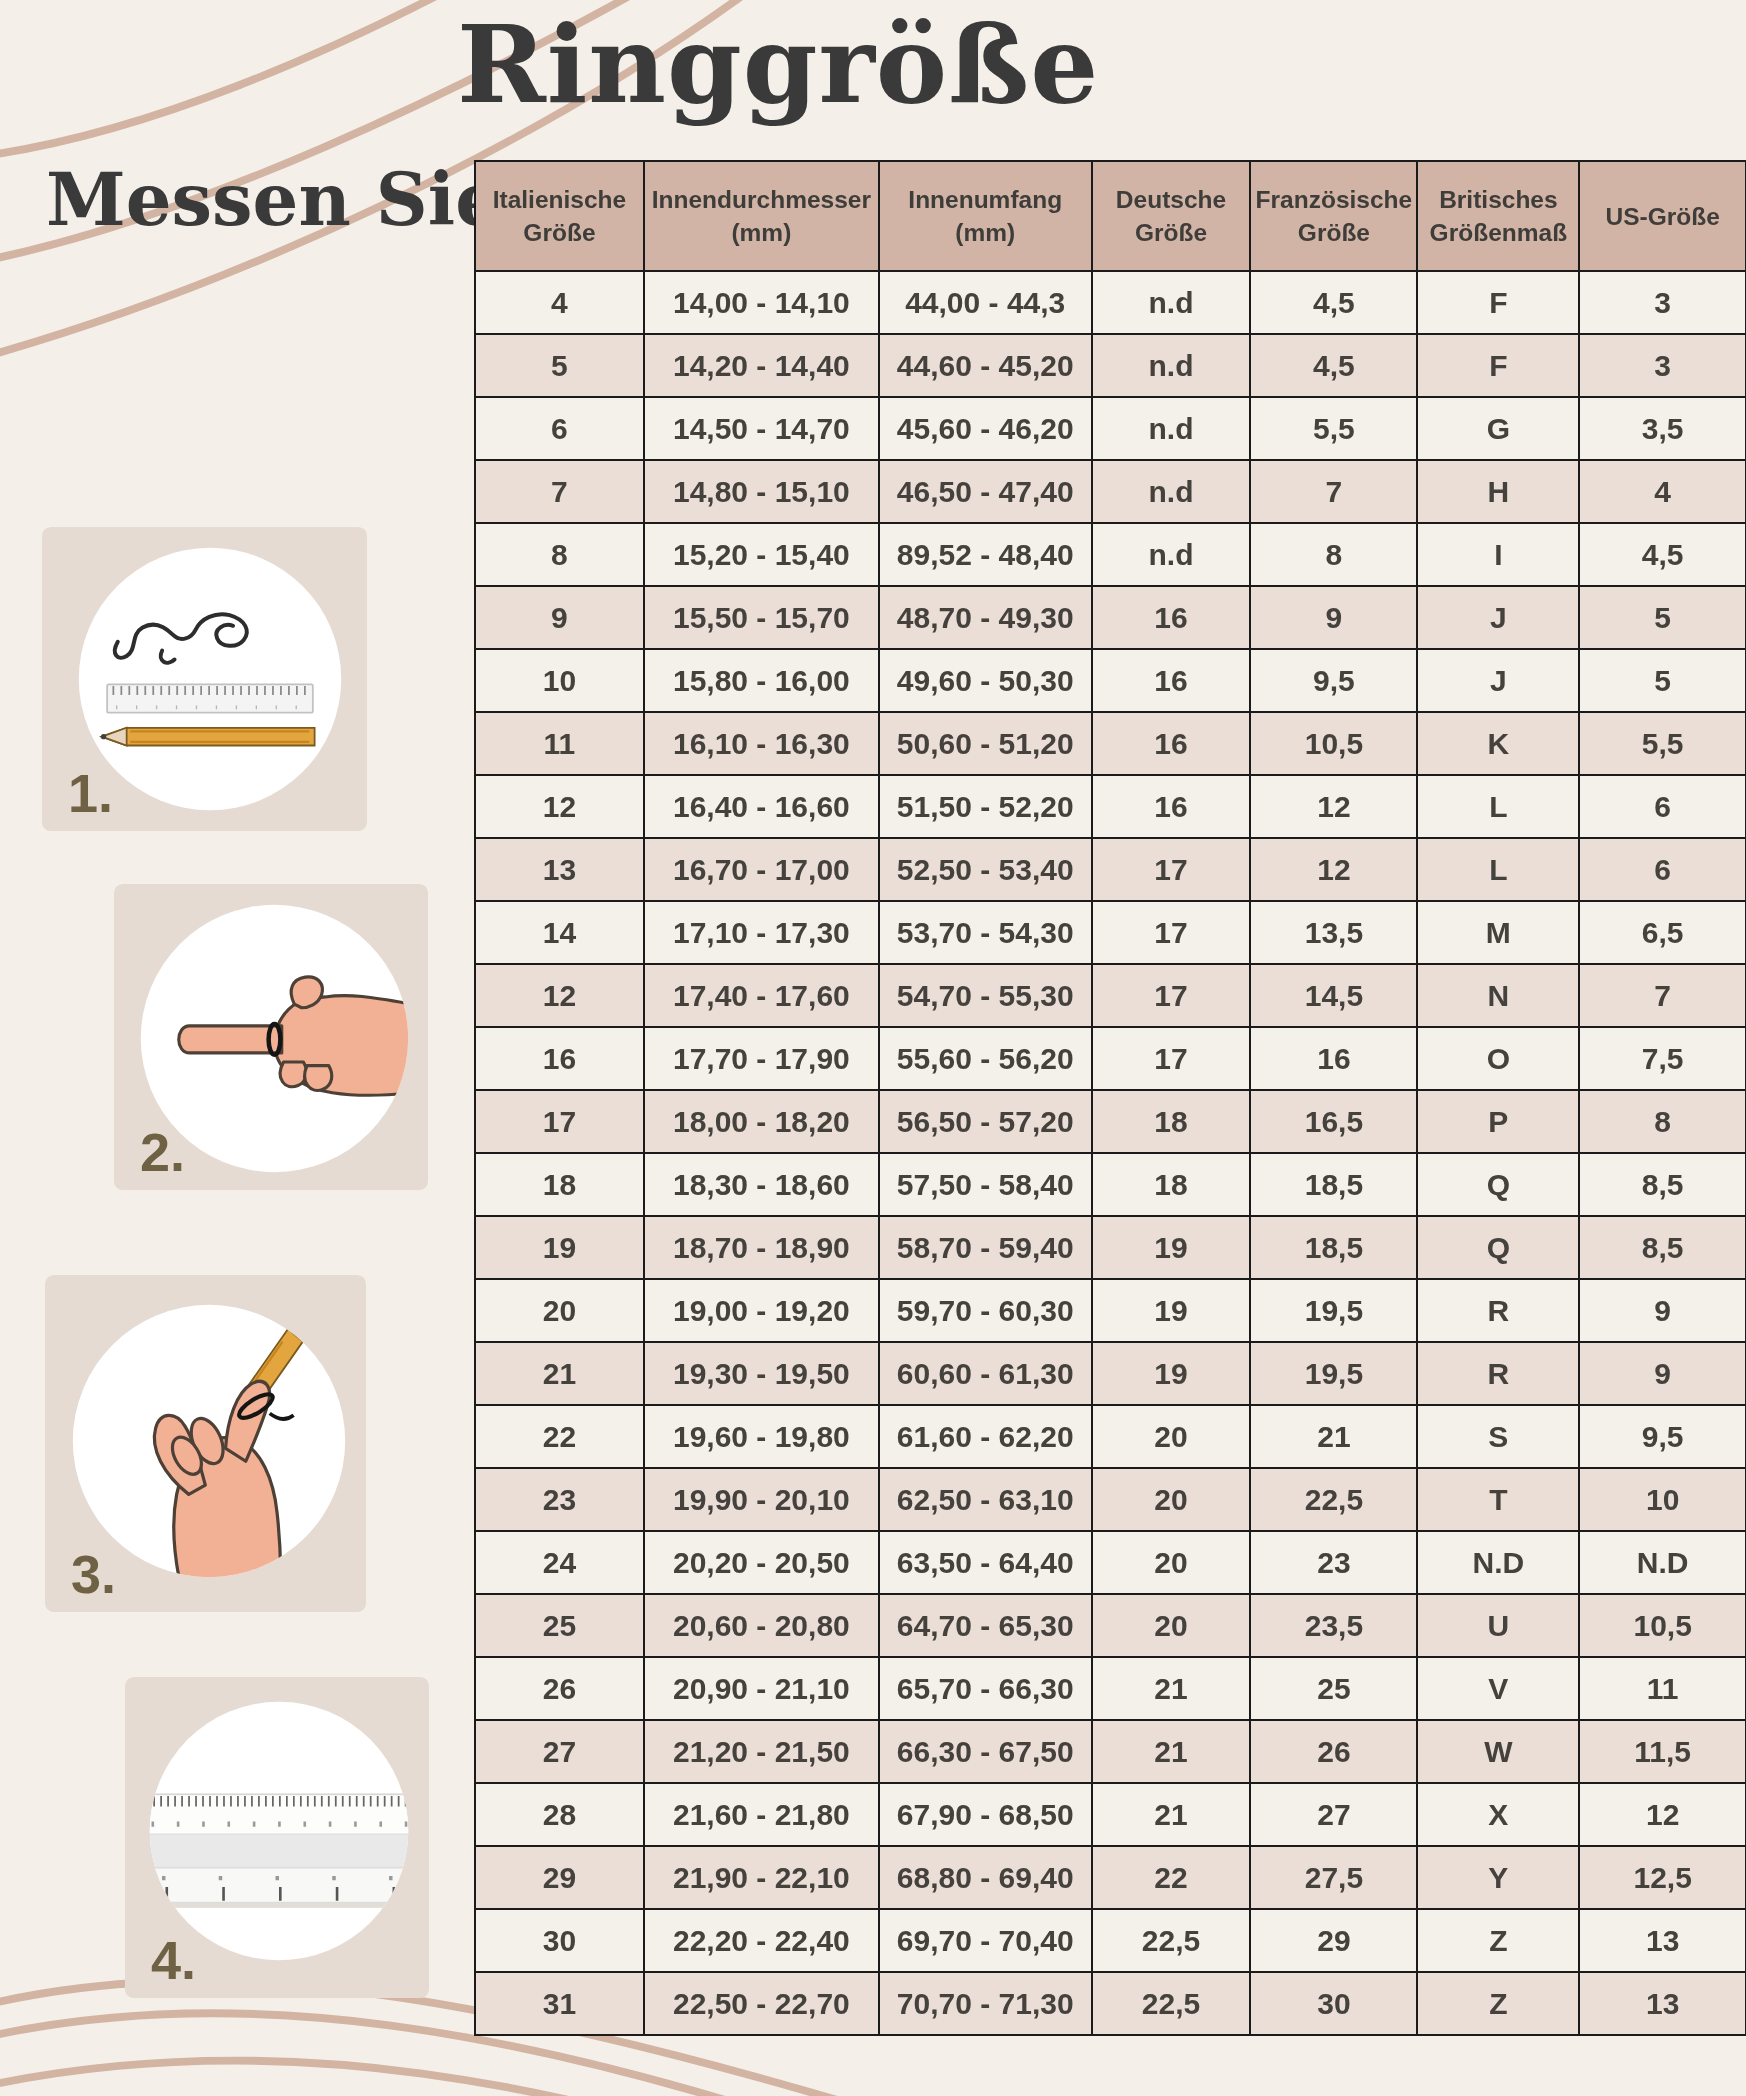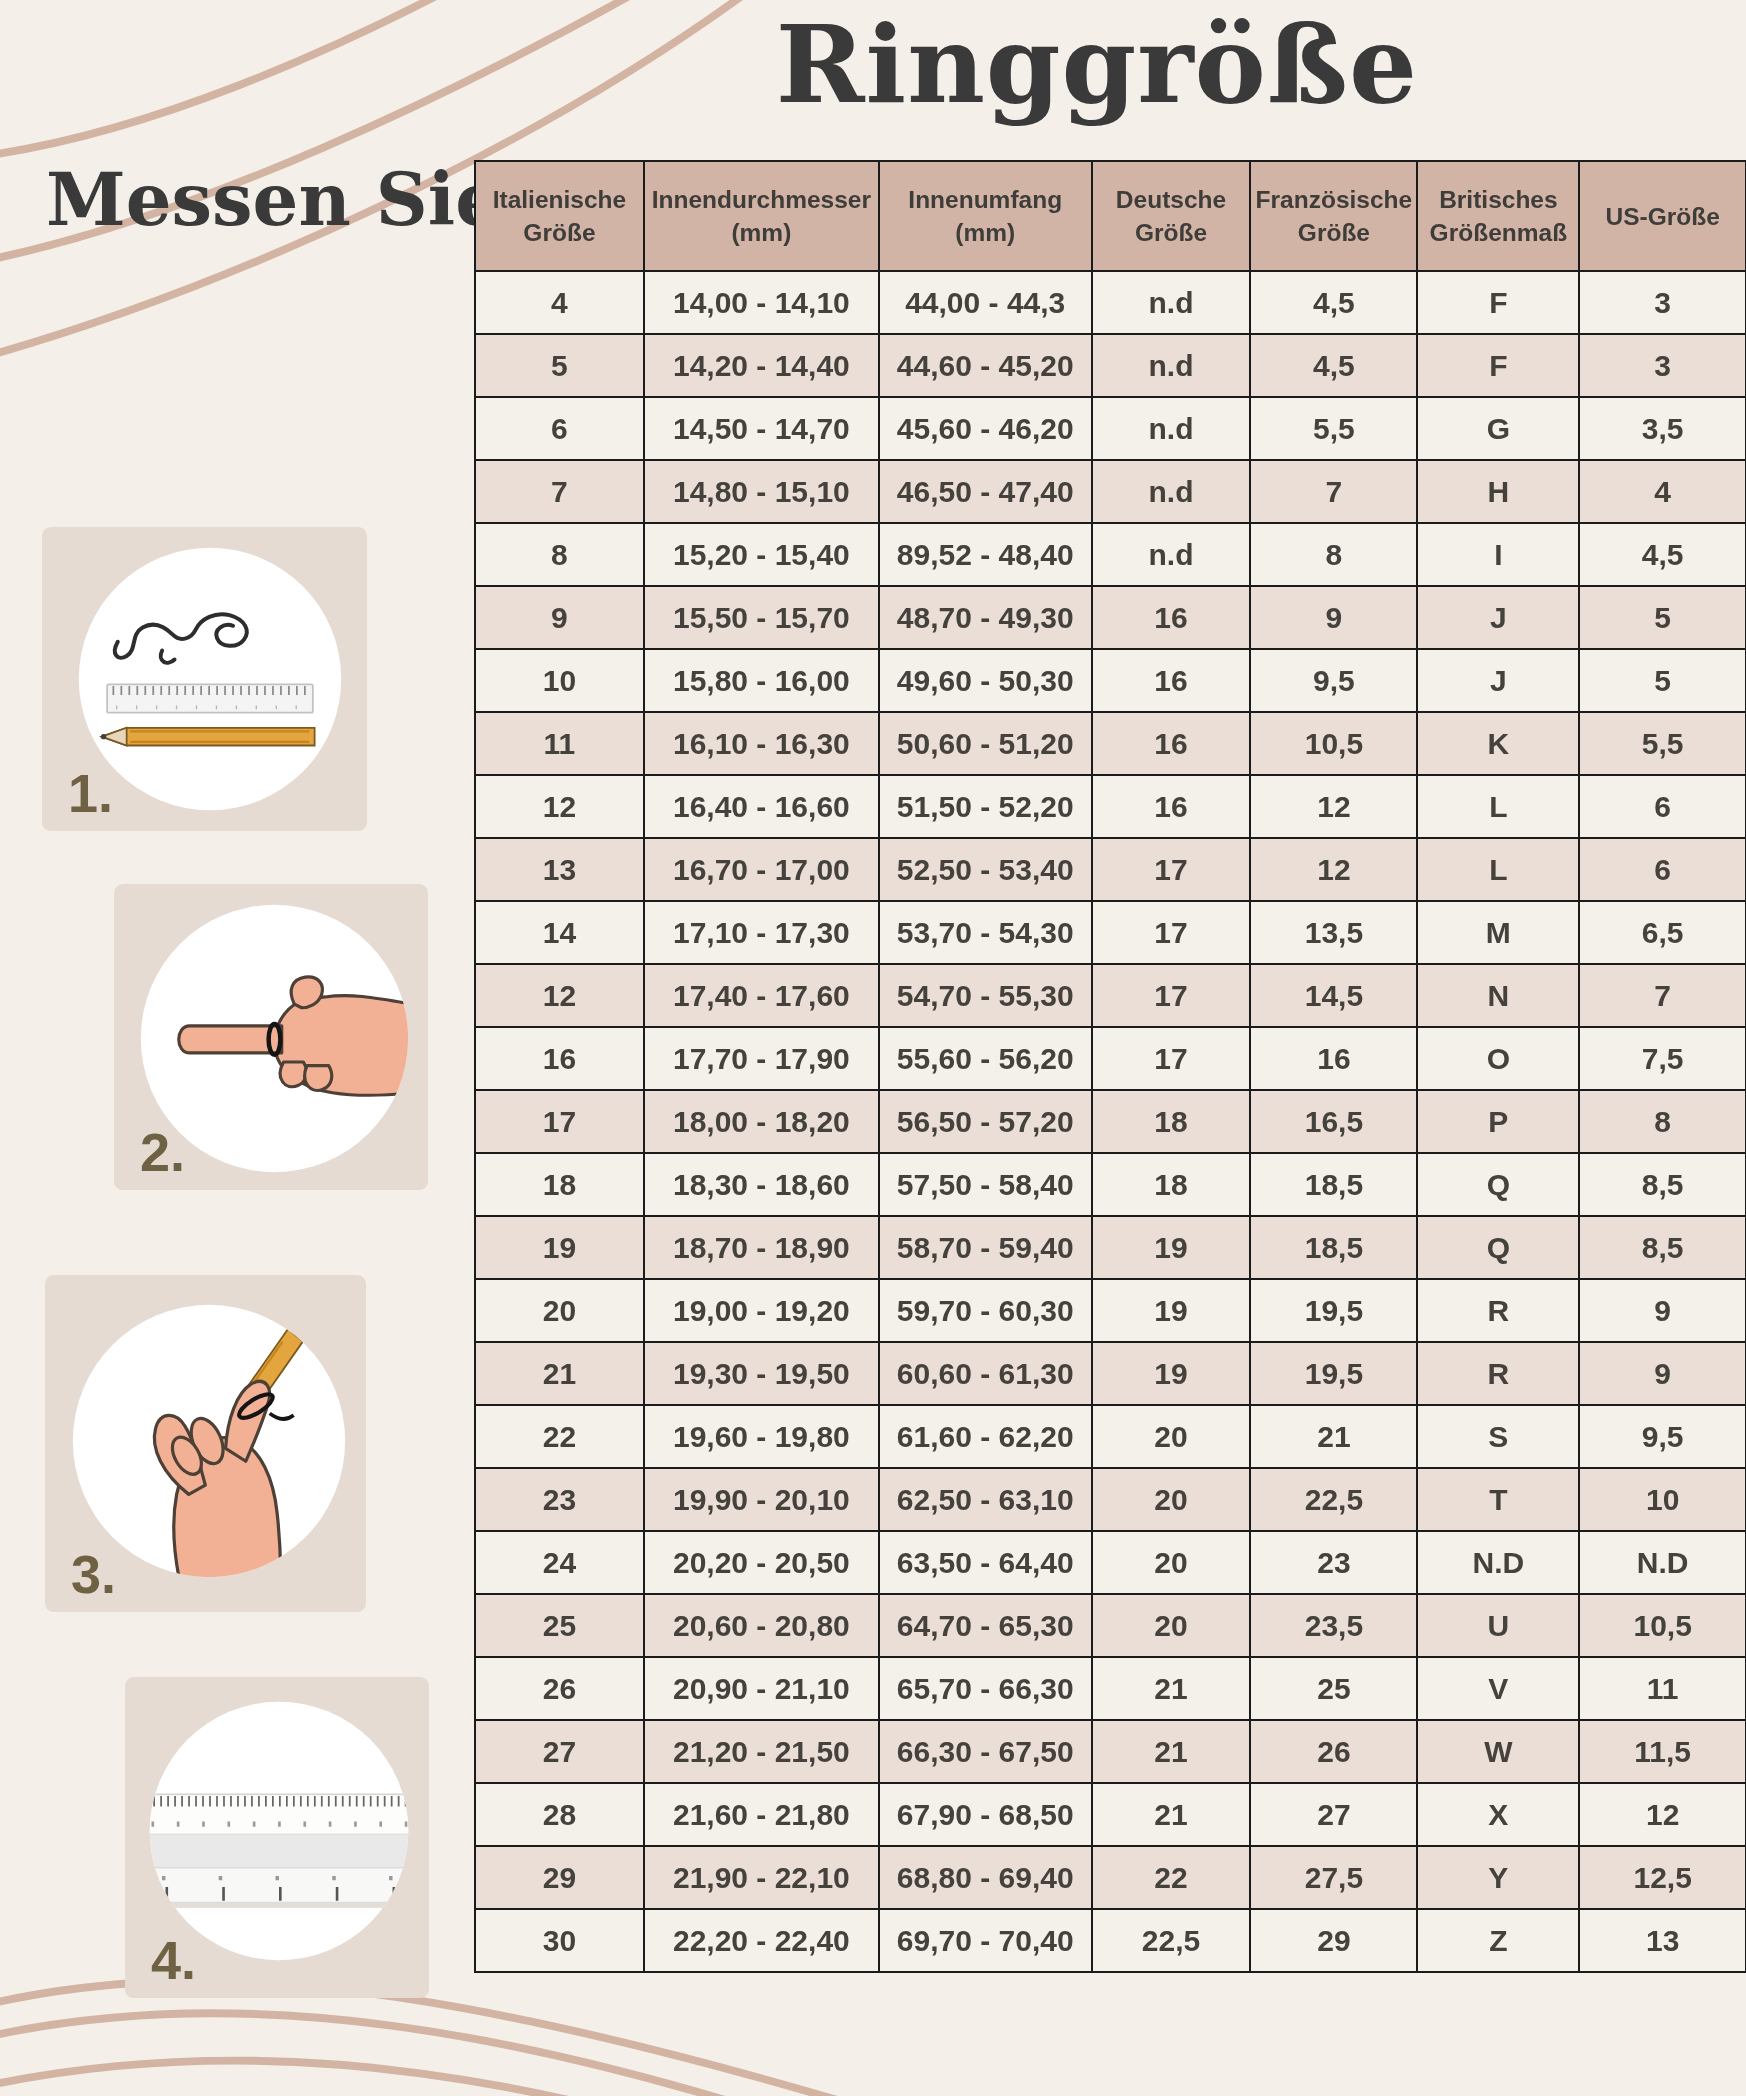--- a/index.html
+++ b/index.html
@@ -12,21 +12,21 @@
   }
 
   
   .deco { position: absolute; pointer-events: none; }
   .deco path { fill: none; stroke: #d3b4a3; stroke-width: 9; }
 
   
   .page-title {
     position: absolute;
     left: 457px; top: 1.7px; width: 961px;
-    text-align: right;
+    text-align: left;
     font-family: "DejaVu Serif", serif;
     font-weight: 700;
     font-size: 107px;
     color: #3a3a3a;
     letter-spacing: 0.9px;
     white-space: nowrap;
   }
 
   
   .intro-heading {
@@ -496,16 +496,25 @@
         </tr>
         <tr>
           <td>30</td>
           <td>22,20 - 22,40</td>
           <td>69,70 - 70,40</td>
           <td>22,5</td>
           <td>29</td>
           <td>Z</td>
           <td>13</td>
         </tr>
+        <tr>
+          <td>31</td>
+          <td>22,50 - 22,70</td>
+          <td>70,70 - 71,30</td>
+          <td>22,5</td>
+          <td>30</td>
+          <td>Z</td>
+          <td>13</td>
+        </tr>
       </tbody>
   </table>
 </div>
 
 
 </body></html>

